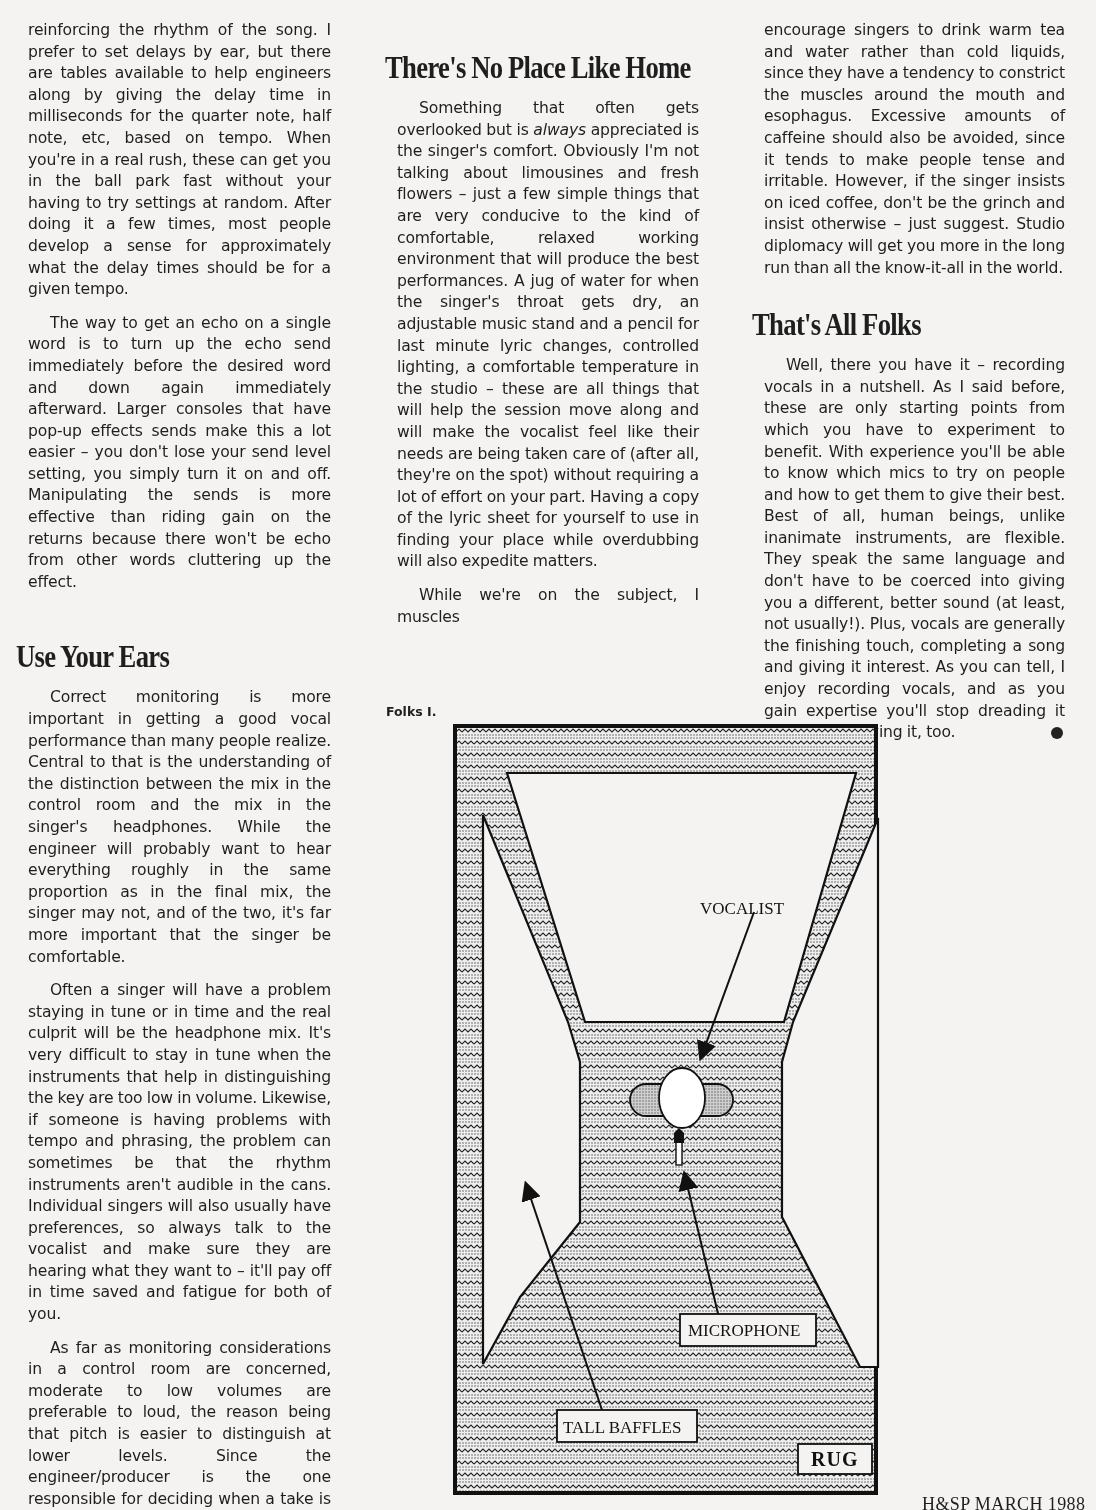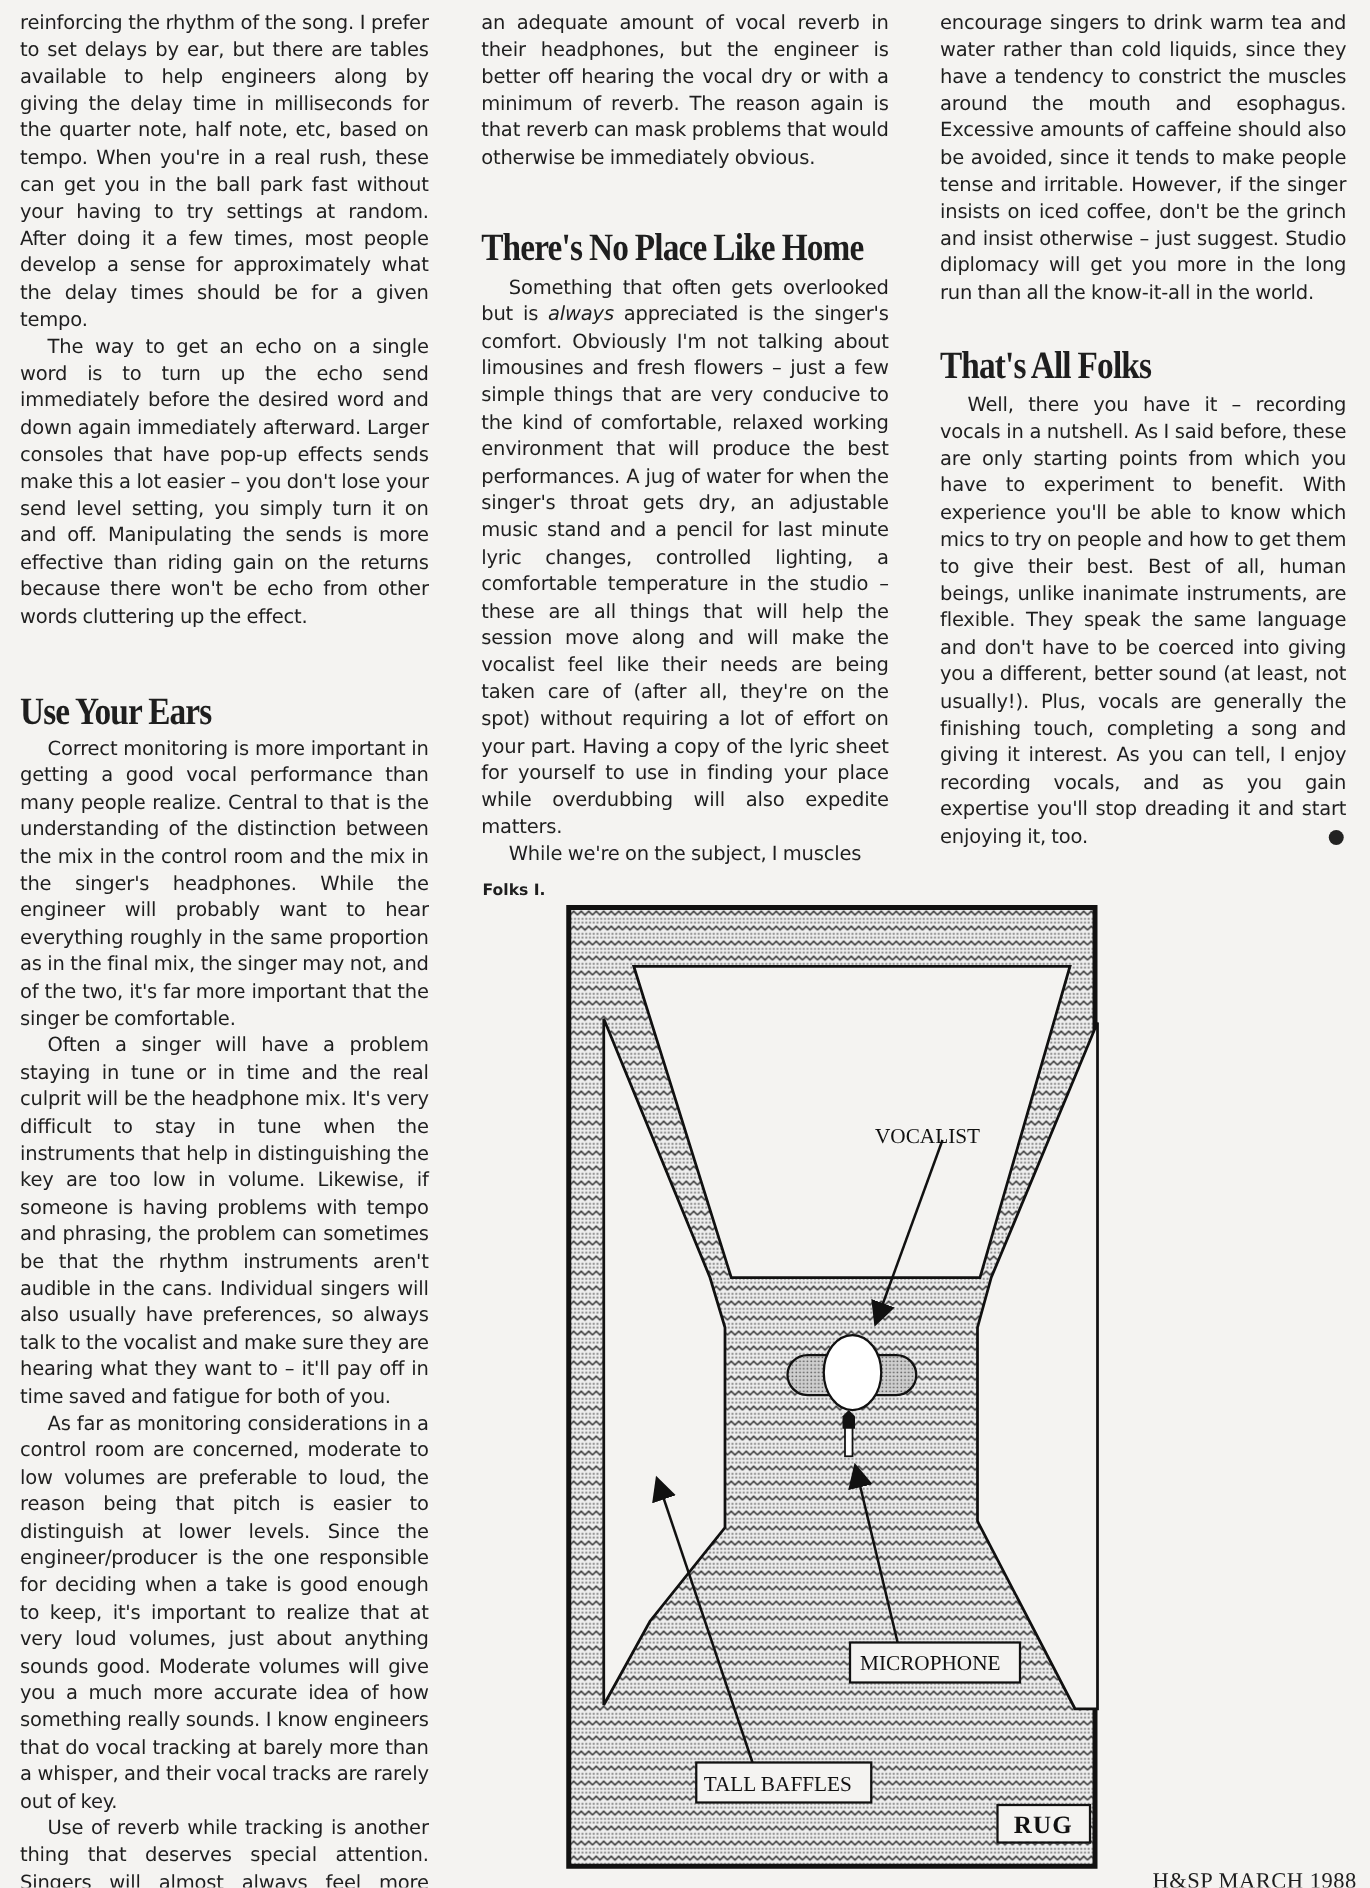--- a/index.html
+++ b/index.html
@@ -11,21 +11,21 @@
     position: relative;
   }
   .col {
     position: absolute;
     font-size: 15.6px;
     line-height: 21.6px;
     text-align: justify;
     letter-spacing: -0.15px;
     word-spacing: -0.5px;
   }
-  .col p { margin: 0; text-indent: 22px; }
+  .col p { margin: 12px; text-indent: 22px; }
   .col p.noindent { text-indent: 0; }
   .col1 { left: 16px; top: 8px; width: 327px; }
   .col2 { left: 385px; top: 8px; width: 326px; }
   .col3 { left: 752px; top: 8px; width: 325px; }
   h2 {
     font-family: "Liberation Serif", "DejaVu Serif", serif;
     font-weight: bold;
     font-size: 31px;
     line-height: 36px;
     margin: 0;
@@ -69,21 +69,20 @@
   <p class="noindent">reinforcing the rhythm of the song. I prefer to set delays by ear, but there are tables available to help engineers along by giving the delay time in milliseconds for the quarter note, half note, etc, based on tempo. When you're in a real rush, these can get you in the ball park fast without your having to try settings at random. After doing it a few times, most people develop a sense for approximately what the delay times should be for a given tempo.</p>
   <p>The way to get an echo on a single word is to turn up the echo send immediately before the desired word and down again immediately afterward. Larger consoles that have pop-up effects sends make this a lot easier – you don't lose your send level setting, you simply turn it on and off. Manipulating the sends is more effective than riding gain on the returns because there won't be echo from other words cluttering up the effect.</p>
   <h2 class="h-ears">Use Your Ears</h2>
   <p>Correct monitoring is more important in getting a good vocal performance than many people realize. Central to that is the understanding of the distinction between the mix in the control room and the mix in the singer's headphones. While the engineer will probably want to hear everything roughly in the same proportion as in the final mix, the singer may not, and of the two, it's far more important that the singer be comfortable.</p>
   <p>Often a singer will have a problem staying in tune or in time and the real culprit will be the headphone mix. It's very difficult to stay in tune when the instruments that help in distinguishing the key are too low in volume. Likewise, if someone is having problems with tempo and phrasing, the problem can sometimes be that the rhythm instruments aren't audible in the cans. Individual singers will also usually have preferences, so always talk to the vocalist and make sure they are hearing what they want to – it'll pay off in time saved and fatigue for both of you.</p>
   <p>As far as monitoring considerations in a control room are concerned, moderate to low volumes are preferable to loud, the reason being that pitch is easier to distinguish at lower levels. Since the engineer/producer is the one responsible for deciding when a take is good enough to keep, it's important to realize that at very loud volumes, just about anything sounds good. Moderate volumes will give you a much more accurate idea of how something really sounds. I know engineers that do vocal tracking at barely more than a whisper, and their vocal tracks are rarely out of key.</p>
   <p>Use of reverb while tracking is another thing that deserves special attention. Singers will almost always feel more comfortable and relaxed if they sing with</p>
 </div>
 
 <div class="col col2">
-  <p class="noindent">an adequate amount of vocal reverb in their headphones, but the engineer is better off hearing the vocal dry or with a minimum of reverb. The reason again is that reverb can mask problems that would otherwise be immediately obvious.</p>
   <h2 class="h-home">There's No Place Like Home</h2>
   <p><span>Something that often gets overlooked but is </span><em>always</em><span> appreciated is the singer's comfort. Obviously I'm not talking about limousines and fresh flowers – just a few simple things that are very conducive to the kind of comfortable, relaxed working environment that will produce the best performances. A jug of water for when the singer's throat gets dry, an adjustable music stand and a pencil for last minute lyric changes, controlled lighting, a comfortable temperature in the studio – these are all things that will help the session move along and will make the vocalist feel like their needs are being taken care of (after all, they're on the spot) without requiring a lot of effort on your part. Having a copy of the lyric sheet for yourself to use in finding your place while overdubbing will also expedite matters.</span></p>
   <p>While we're on the subject, I muscles</p>
 </div>
 
 <div class="col col3">
   <p class="noindent">encourage singers to drink warm tea and water rather than cold liquids, since they have a tendency to constrict the muscles around the mouth and esophagus. Excessive amounts of caffeine should also be avoided, since it tends to make people tense and irritable. However, if the singer insists on iced coffee, don't be the grinch and insist otherwise – just suggest. Studio diplomacy will get you more in the long run than all the know-it-all in the world.</p>
   <h2 class="h-folks">That's All Folks</h2>
   <p><span>Well, there you have it – recording vocals in a nutshell. As I said before, these are only starting points from which you have to experiment to benefit. With experience you'll be able to know which mics to try on people and how to get them to give their best. Best of all, human beings, unlike inanimate instruments, are flexible. They speak the same language and don't have to be coerced into giving you a different, better sound (at least, not usually!). Plus, vocals are generally the finishing touch, completing a song and giving it interest. As you can tell, I enjoy recording vocals, and as you gain expertise you'll stop dreading it and start enjoying it, too.</span><span class="end-mark"></span></p>
 </div>

